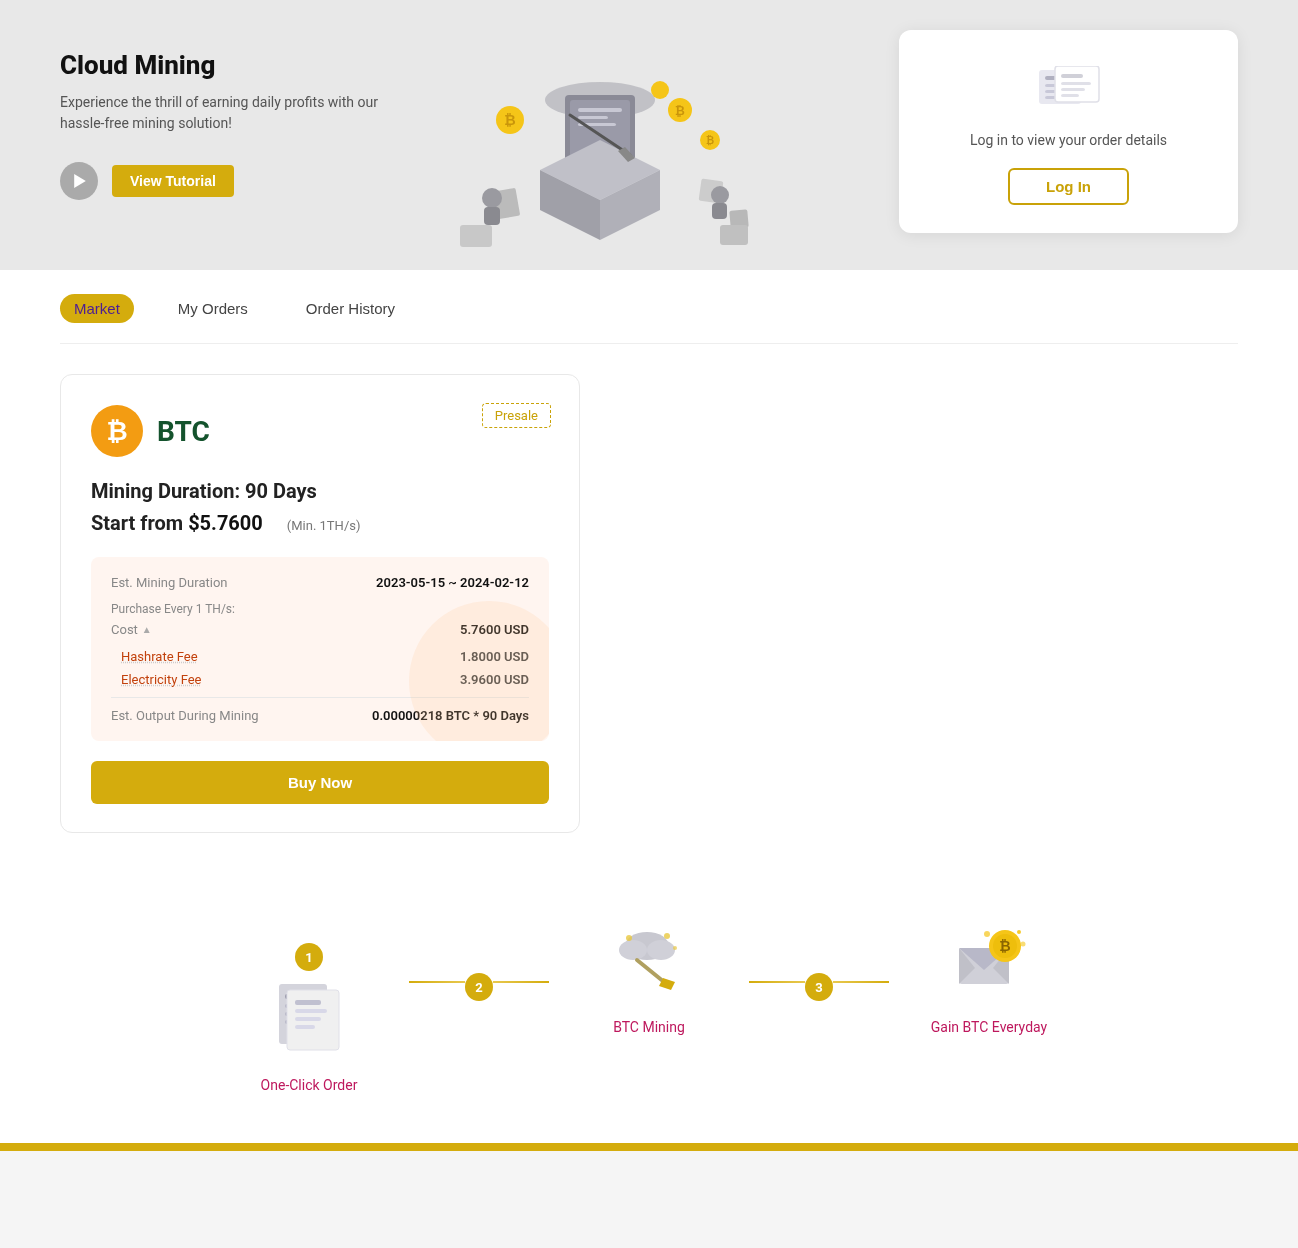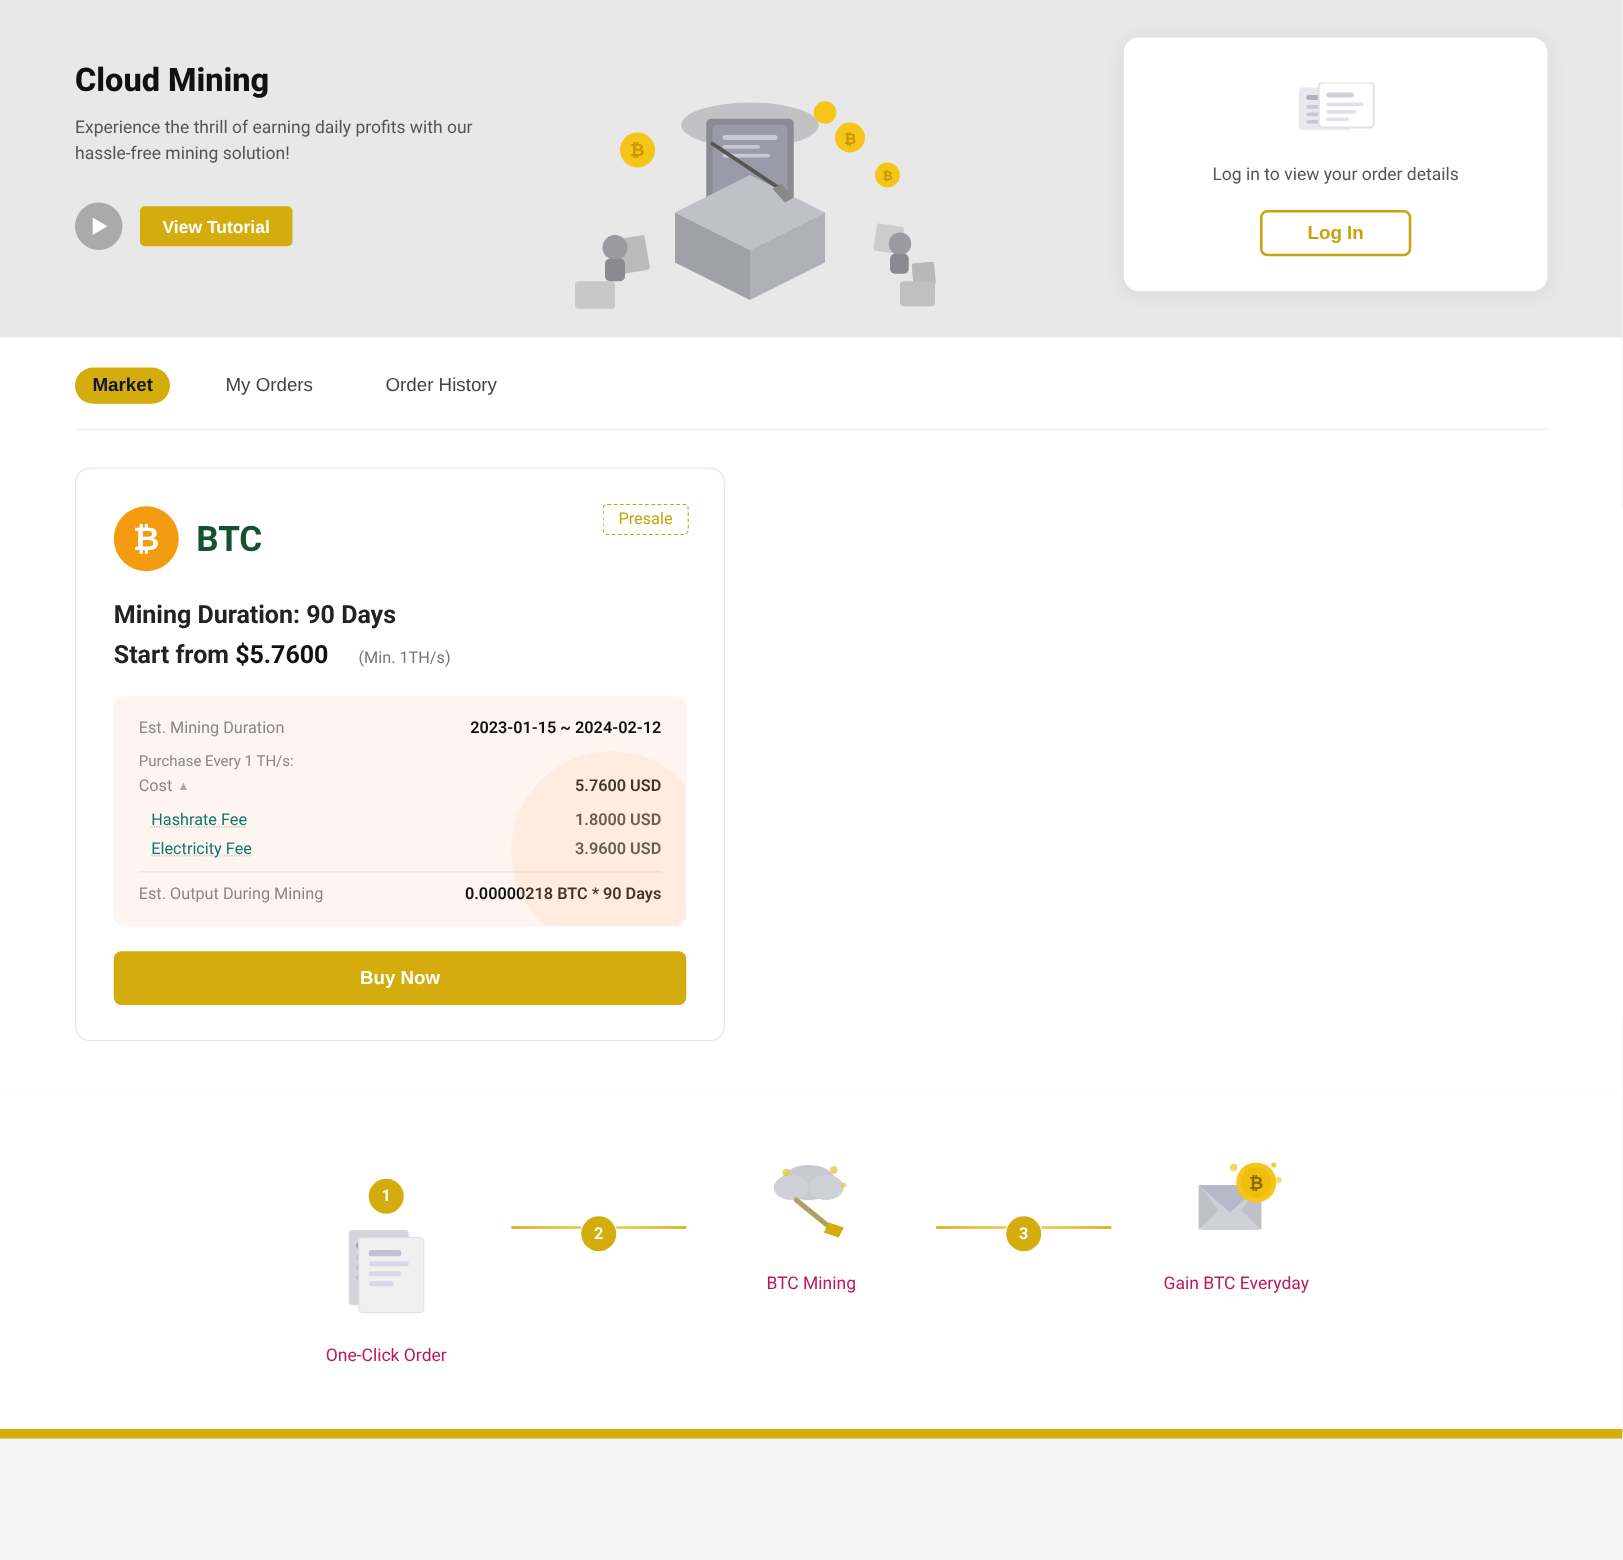--- a/index.html
+++ b/index.html
@@ -113,22 +113,22 @@
       cursor: pointer;
       padding: 6px 14px;
       border-radius: 20px;
       font-weight: 500;
       color: #444;
       border: none;
       background: transparent;
     }
     .tab.active {
       background: #d4ac0d;
-      color: #0f172a;
-      font-weight: 700;
+      color: #4c1d95;
+      font-weight: 400;
     }
 
     
     .product-grid {
       padding-top: 30px;
       display: grid;
       grid-template-columns: 520px 1fr;
       gap: 20px;
     }
     .product-card {
@@ -231,21 +231,21 @@
     .cost-label .arrow { font-size: 10px; color: #aaa; }
     .sub-detail-row {
       display: flex;
       justify-content: space-between;
       align-items: center;
       margin-bottom: 8px;
       padding-left: 10px;
       font-size: 13px;
     }
     .sub-label {
-      color: #0f766e;
+      color: #c2410c;
       text-decoration: underline dotted;
       text-decoration-color: #ccc;
     }
     .sub-value {
       font-weight: 600;
       color: #444;
     }
     .section-divider {
       border: none;
       border-top: 1px solid #e8e8e8;
@@ -427,21 +427,21 @@
         <span>Start from</span>
         <span class="price">$5.7600</span>
         <span class="min">(Min. 1TH/s)</span>
       </div>
 
       
       <div class="details-section">
 
         <div class="detail-row">
           <span class="detail-label">Est. Mining Duration</span>
-          <span class="detail-value">2023-01-15 ~ 2024-02-12</span>
+          <span class="detail-value">2023-05-15 ~ 2024-02-12</span>
         </div>
 
         <div class="purchase-label">Purchase Every 1 TH/s:</div>
 
         <div class="detail-row">
           <span class="cost-label">
             <span>Cost</span>
             <span class="arrow">▲</span>
           </span>
           <span class="detail-value">5.7600 USD</span>

